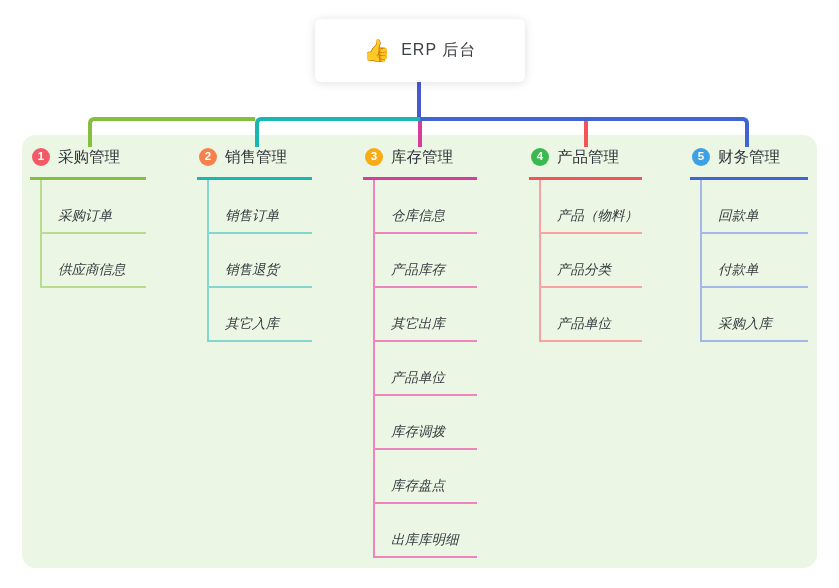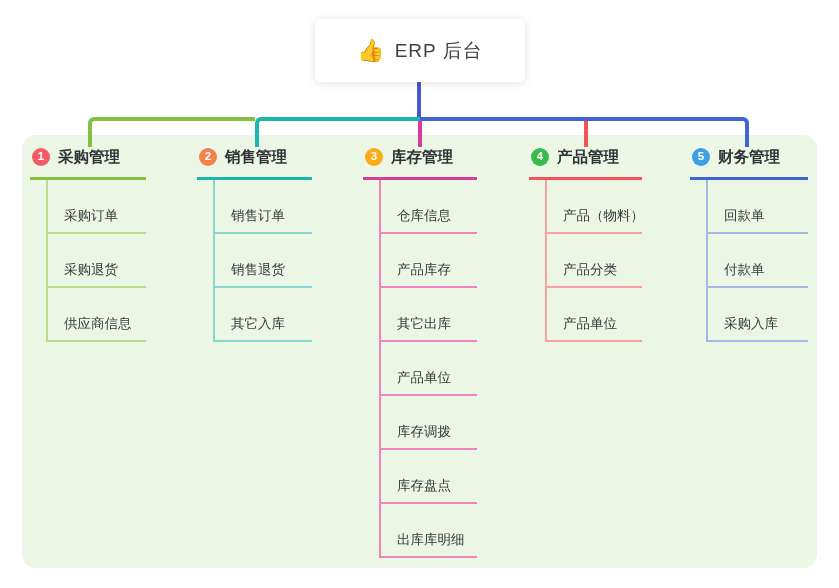--- a/index.html
+++ b/index.html
@@ -18,40 +18,40 @@
 
   
   .root-node{
     position:absolute;left:315px;top:19px;width:210px;height:63px;
     background:#ffffff;border-radius:6px;
     box-shadow:0 1px 10px rgba(0,0,0,0.13);
     display:flex;align-items:center;justify-content:center;gap:10px;
     z-index:5;
   }
   .root-emoji{font-size:22px;line-height:1;}
-  .root-label{font-size:19px;color:#3d4247;letter-spacing:1px;}
+  .root-label{font-size:16px;color:#3d4247;letter-spacing:1px;}
 
   
   #connectors{position:absolute;inset:0;pointer-events:none;z-index:2;}
   .cline{position:absolute;box-sizing:border-box;}
 
   
   .branch{position:absolute;top:137px;z-index:3;}
   .branch-header{
     height:40px;box-sizing:content-box;
     border-bottom:3px solid var(--c);
     display:flex;align-items:center;gap:8px;padding-left:2px;
   }
   .badge{
     width:18px;height:18px;border-radius:50%;flex:0 0 18px;
     color:#fff;font-size:11.5px;font-weight:bold;
     display:flex;align-items:center;justify-content:center;line-height:1;
   }
-  .branch-label{font-size:15.5px;font-weight:700;color:#2f3338;white-space:nowrap;}
-  .children{margin-left:16px;border-left:2px solid var(--lc);}
+  .branch-label{font-size:15.5px;font-weight:400;color:#2f3338;white-space:nowrap;}
+  .children{margin-left:10px;border-left:2px solid var(--lc);font-style:italic;}
   .child{
     height:54px;box-sizing:border-box;
     border-bottom:2px solid var(--lc);
     display:flex;align-items:flex-end;
     padding:0 0 7px 16px;
   }
   .child-label{font-size:13.5px;color:#35393d;white-space:nowrap;}
 </style>
 </head>
 <body style="background: rgb(255, 255, 255);">
@@ -72,23 +72,20 @@
   </div>
   <div id="branches">
       <div class="branch" style="left: 30px; width: 116px; --c: #84bf40; --lc: #b9dc8e;">
     <div class="branch-header">
       <span class="badge" style="background: rgb(242, 91, 104);">1</span>
       <span class="branch-label">采购管理</span>
     </div>
     <div class="children">
           <div class="child">
     <span class="child-label">采购订单</span>
-  </div>
-          <div class="child">
-    <span class="child-label">采购退货</span>
   </div>
           <div class="child">
     <span class="child-label">供应商信息</span>
   </div>
         </div>
   </div>
       <div class="branch" style="left: 197px; width: 115px; --c: #19b7af; --lc: #85d6cf;">
     <div class="branch-header">
       <span class="badge" style="background: rgb(246, 129, 76);">2</span>
       <span class="branch-label">销售管理</span>

